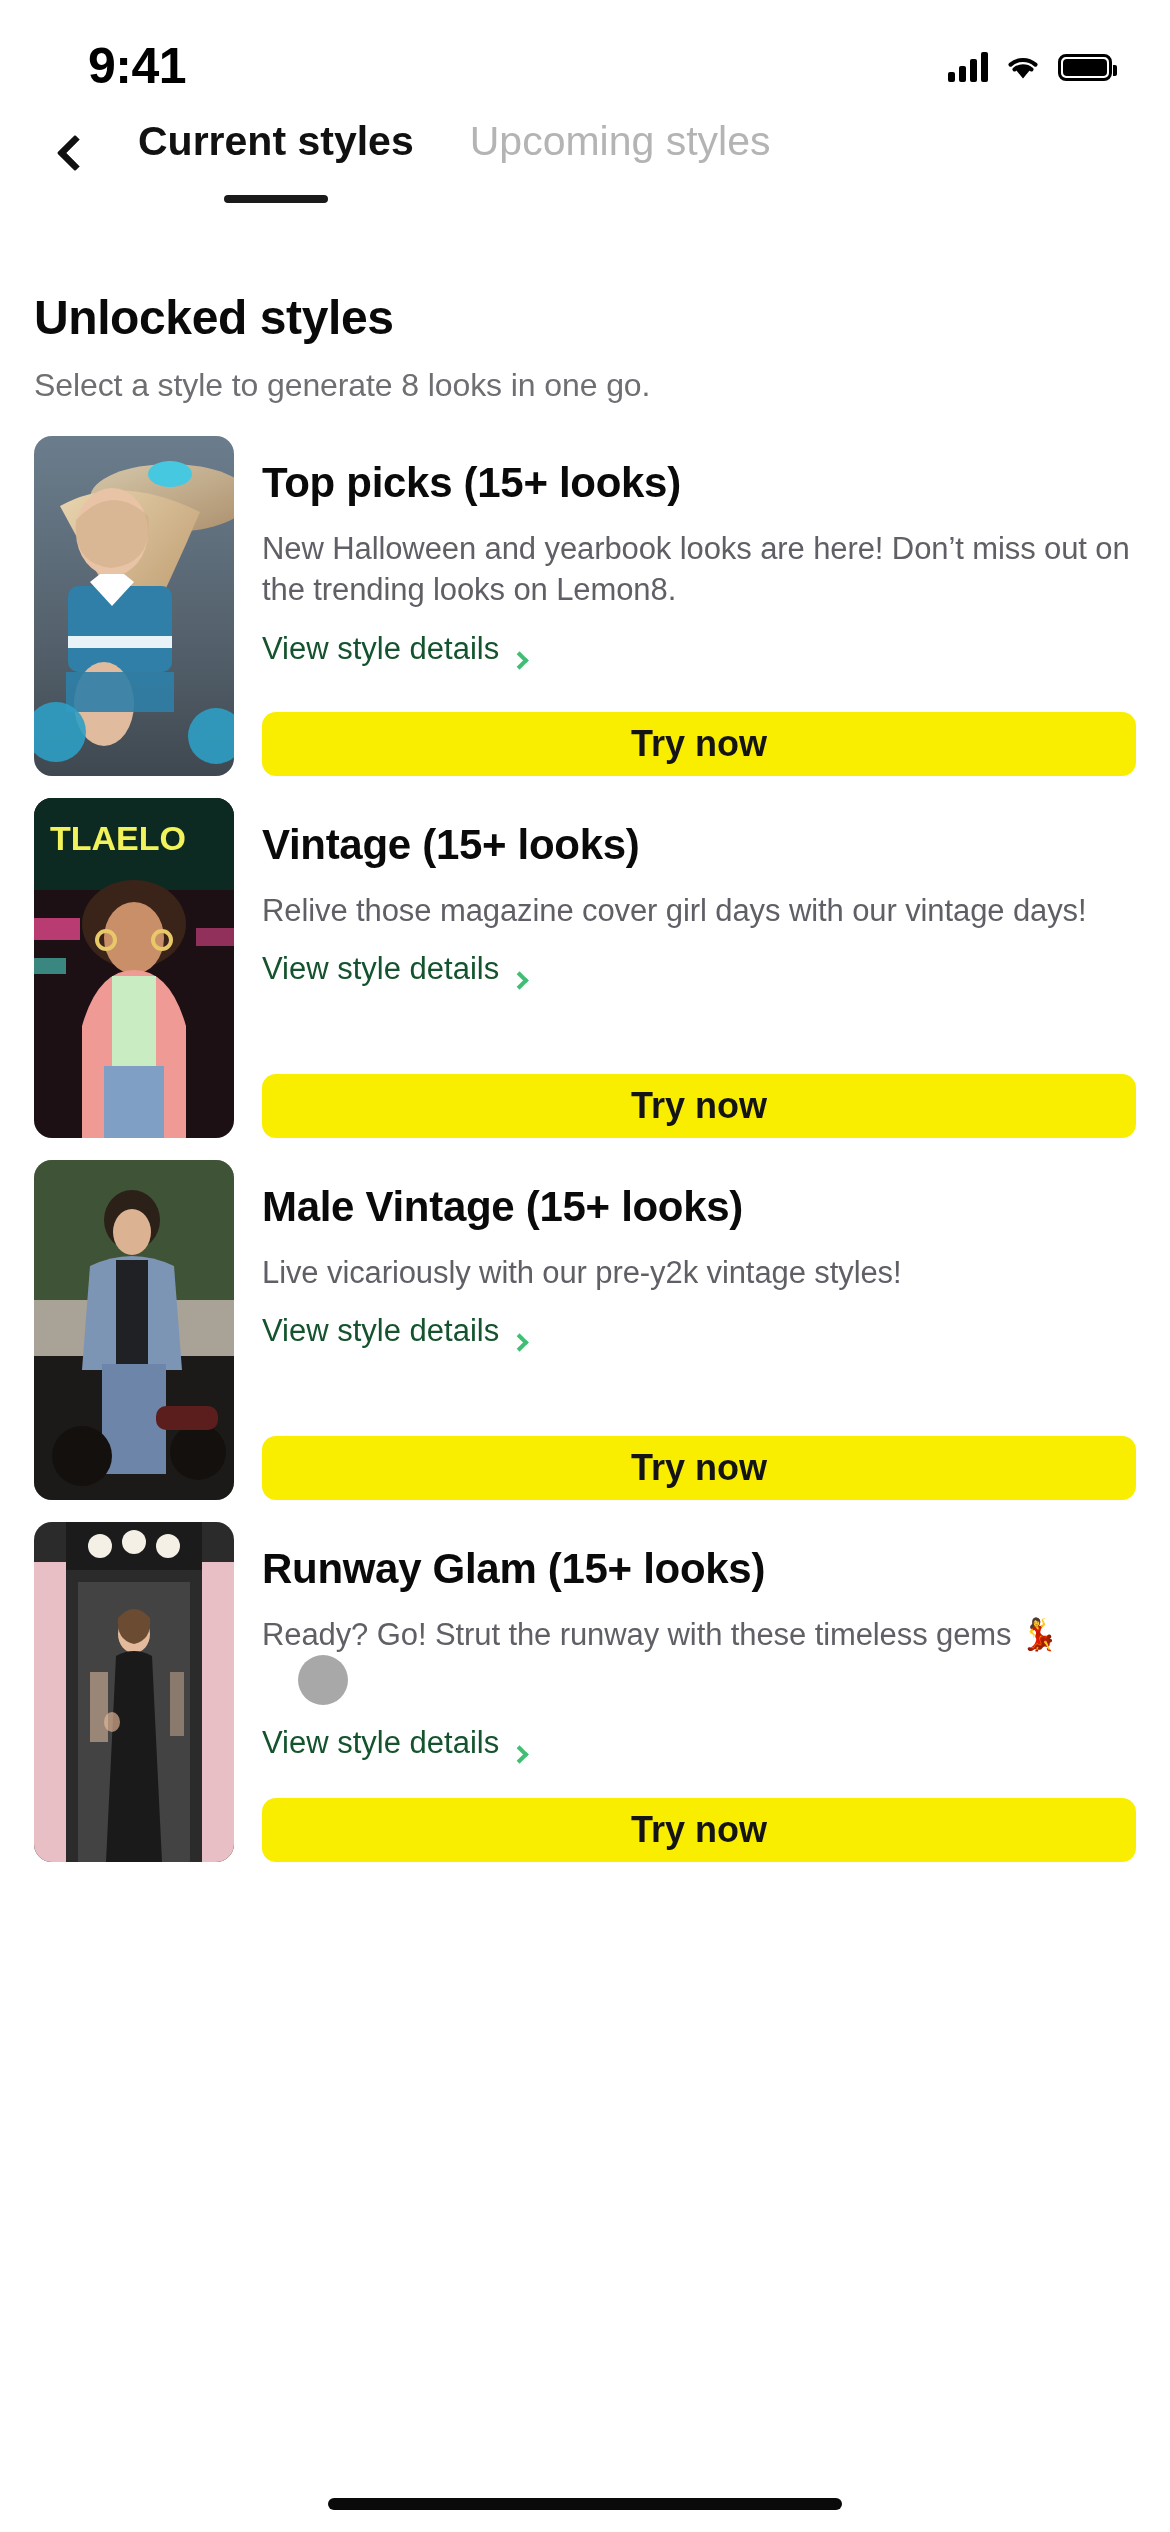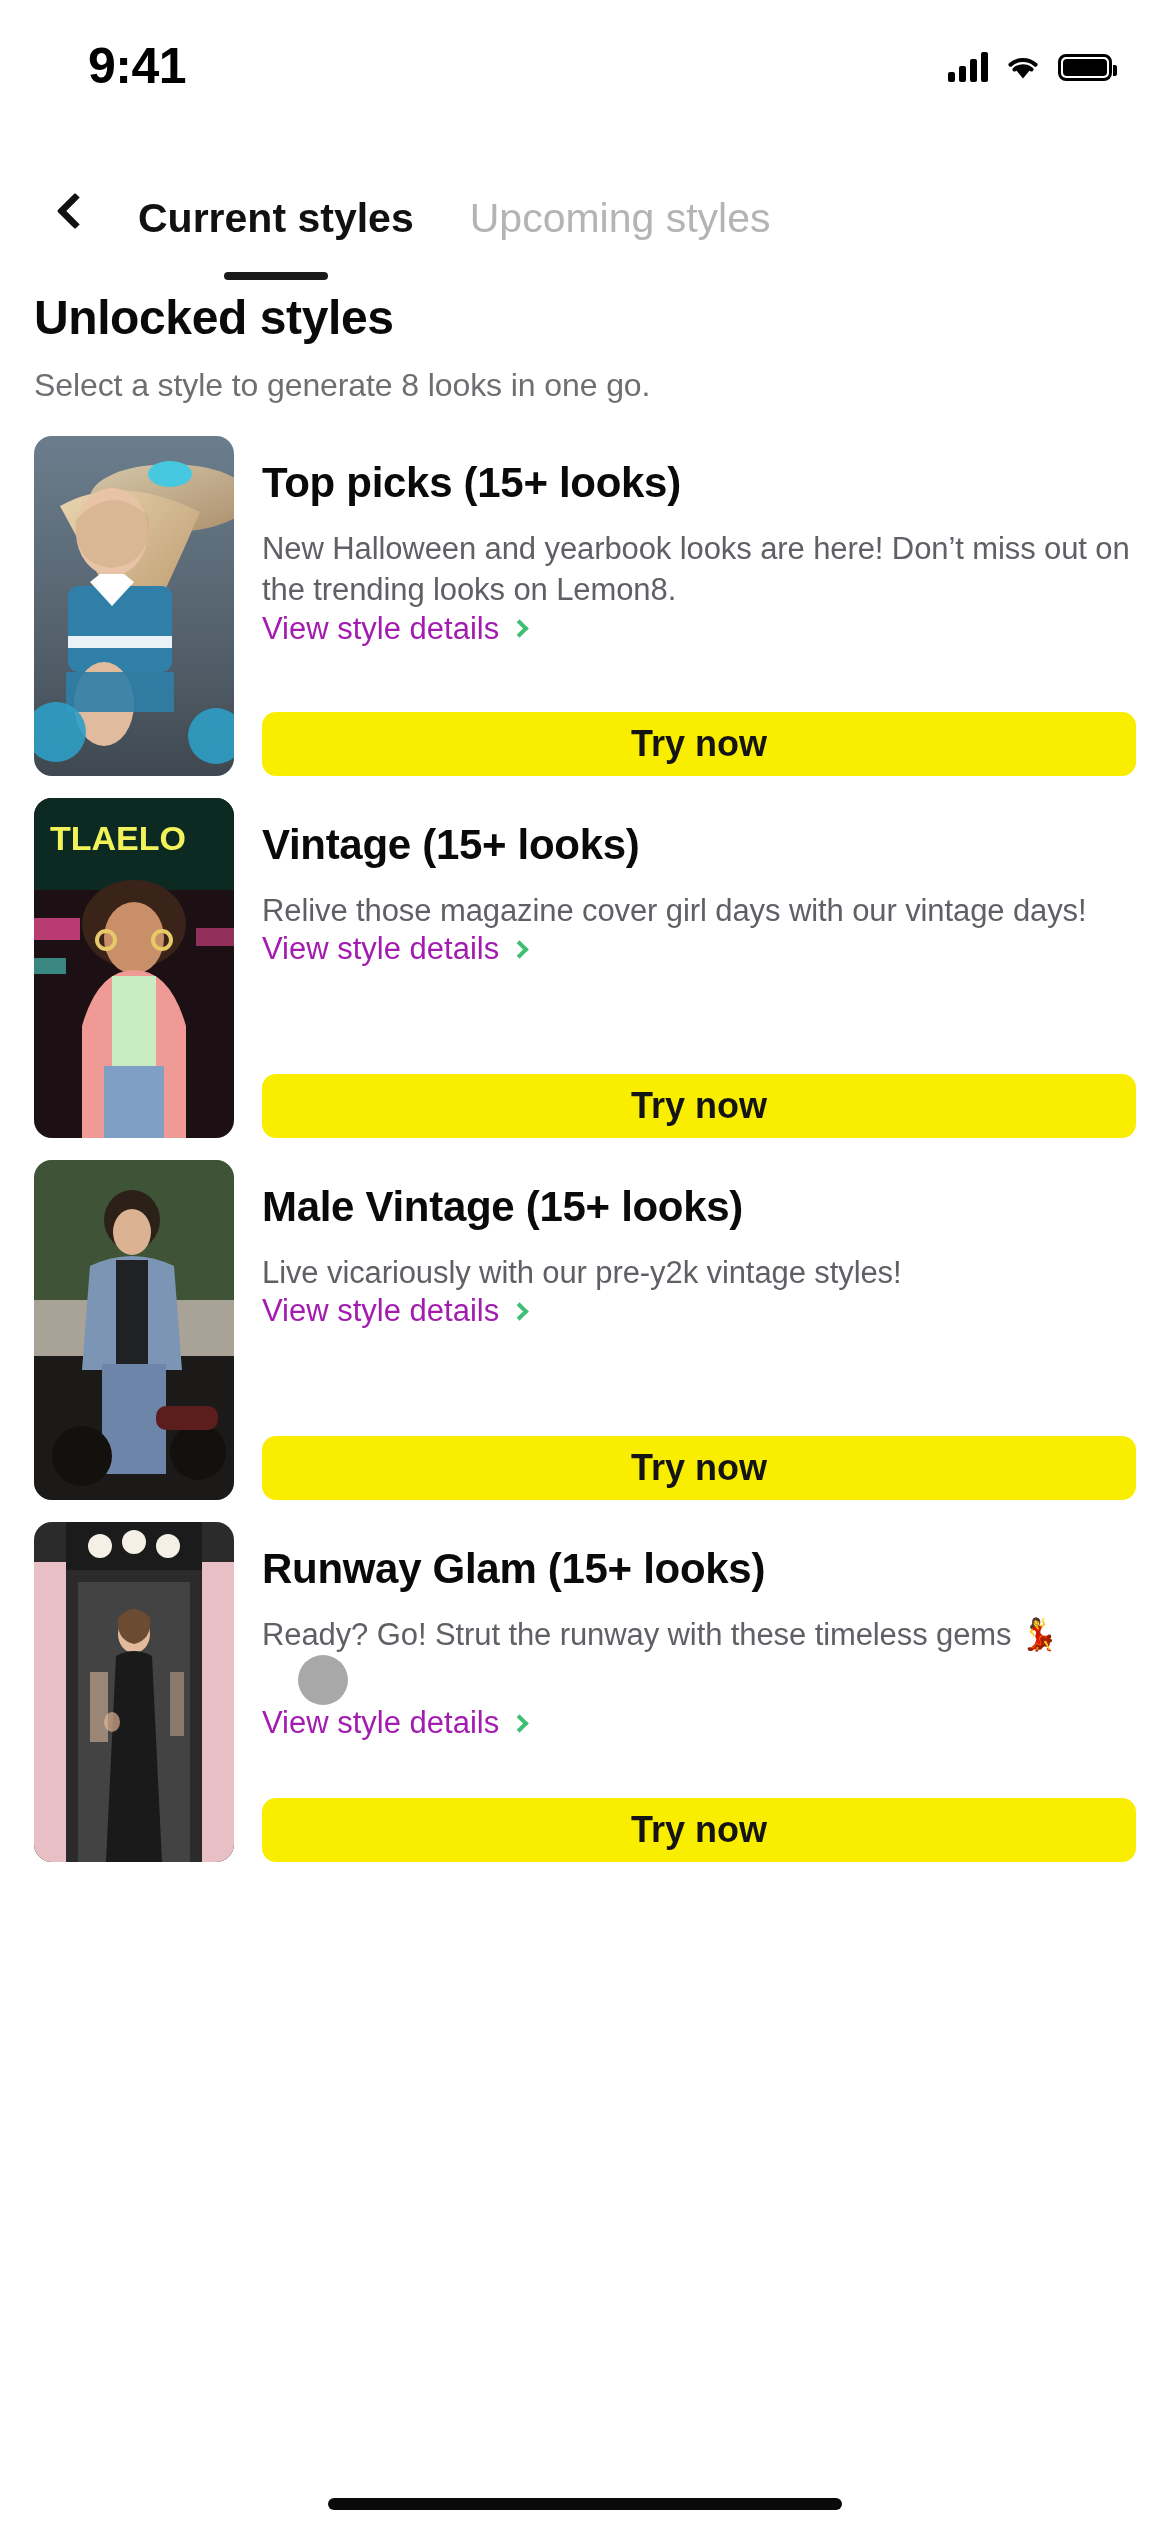--- a/index.html
+++ b/index.html
@@ -41,21 +41,21 @@
     position:relative; padding:2px;
   }
   .batt::after{
     content:""; position:absolute; right:-8px; top:8px;
     width:4px; height:11px; background:#000; border-radius:0 2px 2px 0;
   }
   .batt span{ display:block; width:100%; height:100%; background:#000; border-radius:4px; }
 
   
   .navbar {
-    height:128px; display:flex; align-items:flex-end;
+    height:128px; display:flex; align-items:flex-start;
     padding-left:40px; position:relative;
   }
   .back-btn {
     width:70px; height:70px; display:flex; align-items:center; justify-content:center;
     flex:0 0 auto;
   }
   .chev {
     width:26px; height:26px;
     border-left:7px solid #111; border-bottom:7px solid #111;
     transform:rotate(45deg);
@@ -107,22 +107,23 @@
   }
   .card-title {
     font-size:42px; font-weight:700; color:#0a0a0a; letter-spacing:-0.3px;
     line-height:1.1;
   }
   .card-desc {
     font-size:31px; color:#5f5f66; line-height:1.33;
     margin-top:22px; letter-spacing:-0.1px;
   }
   .detail-link {
-    font-size:31px; color:#a21caf;
-    display:flex; align-items:center; gap:14px;
+    margin-top:20px;
+    font-size:31px; color:#14532d;
+    display:flex; align-items:flex-end; gap:14px;
   }
   .detail-link .arrow {
     width:13px; height:13px;
     border-top:4px solid #3fbf73; border-right:4px solid #3fbf73;
     transform:rotate(45deg);
   }
   .cta {
     margin-top:auto;
     height:64px; background:#faee00; border-radius:14px;
     display:flex; align-items:center; justify-content:center;

